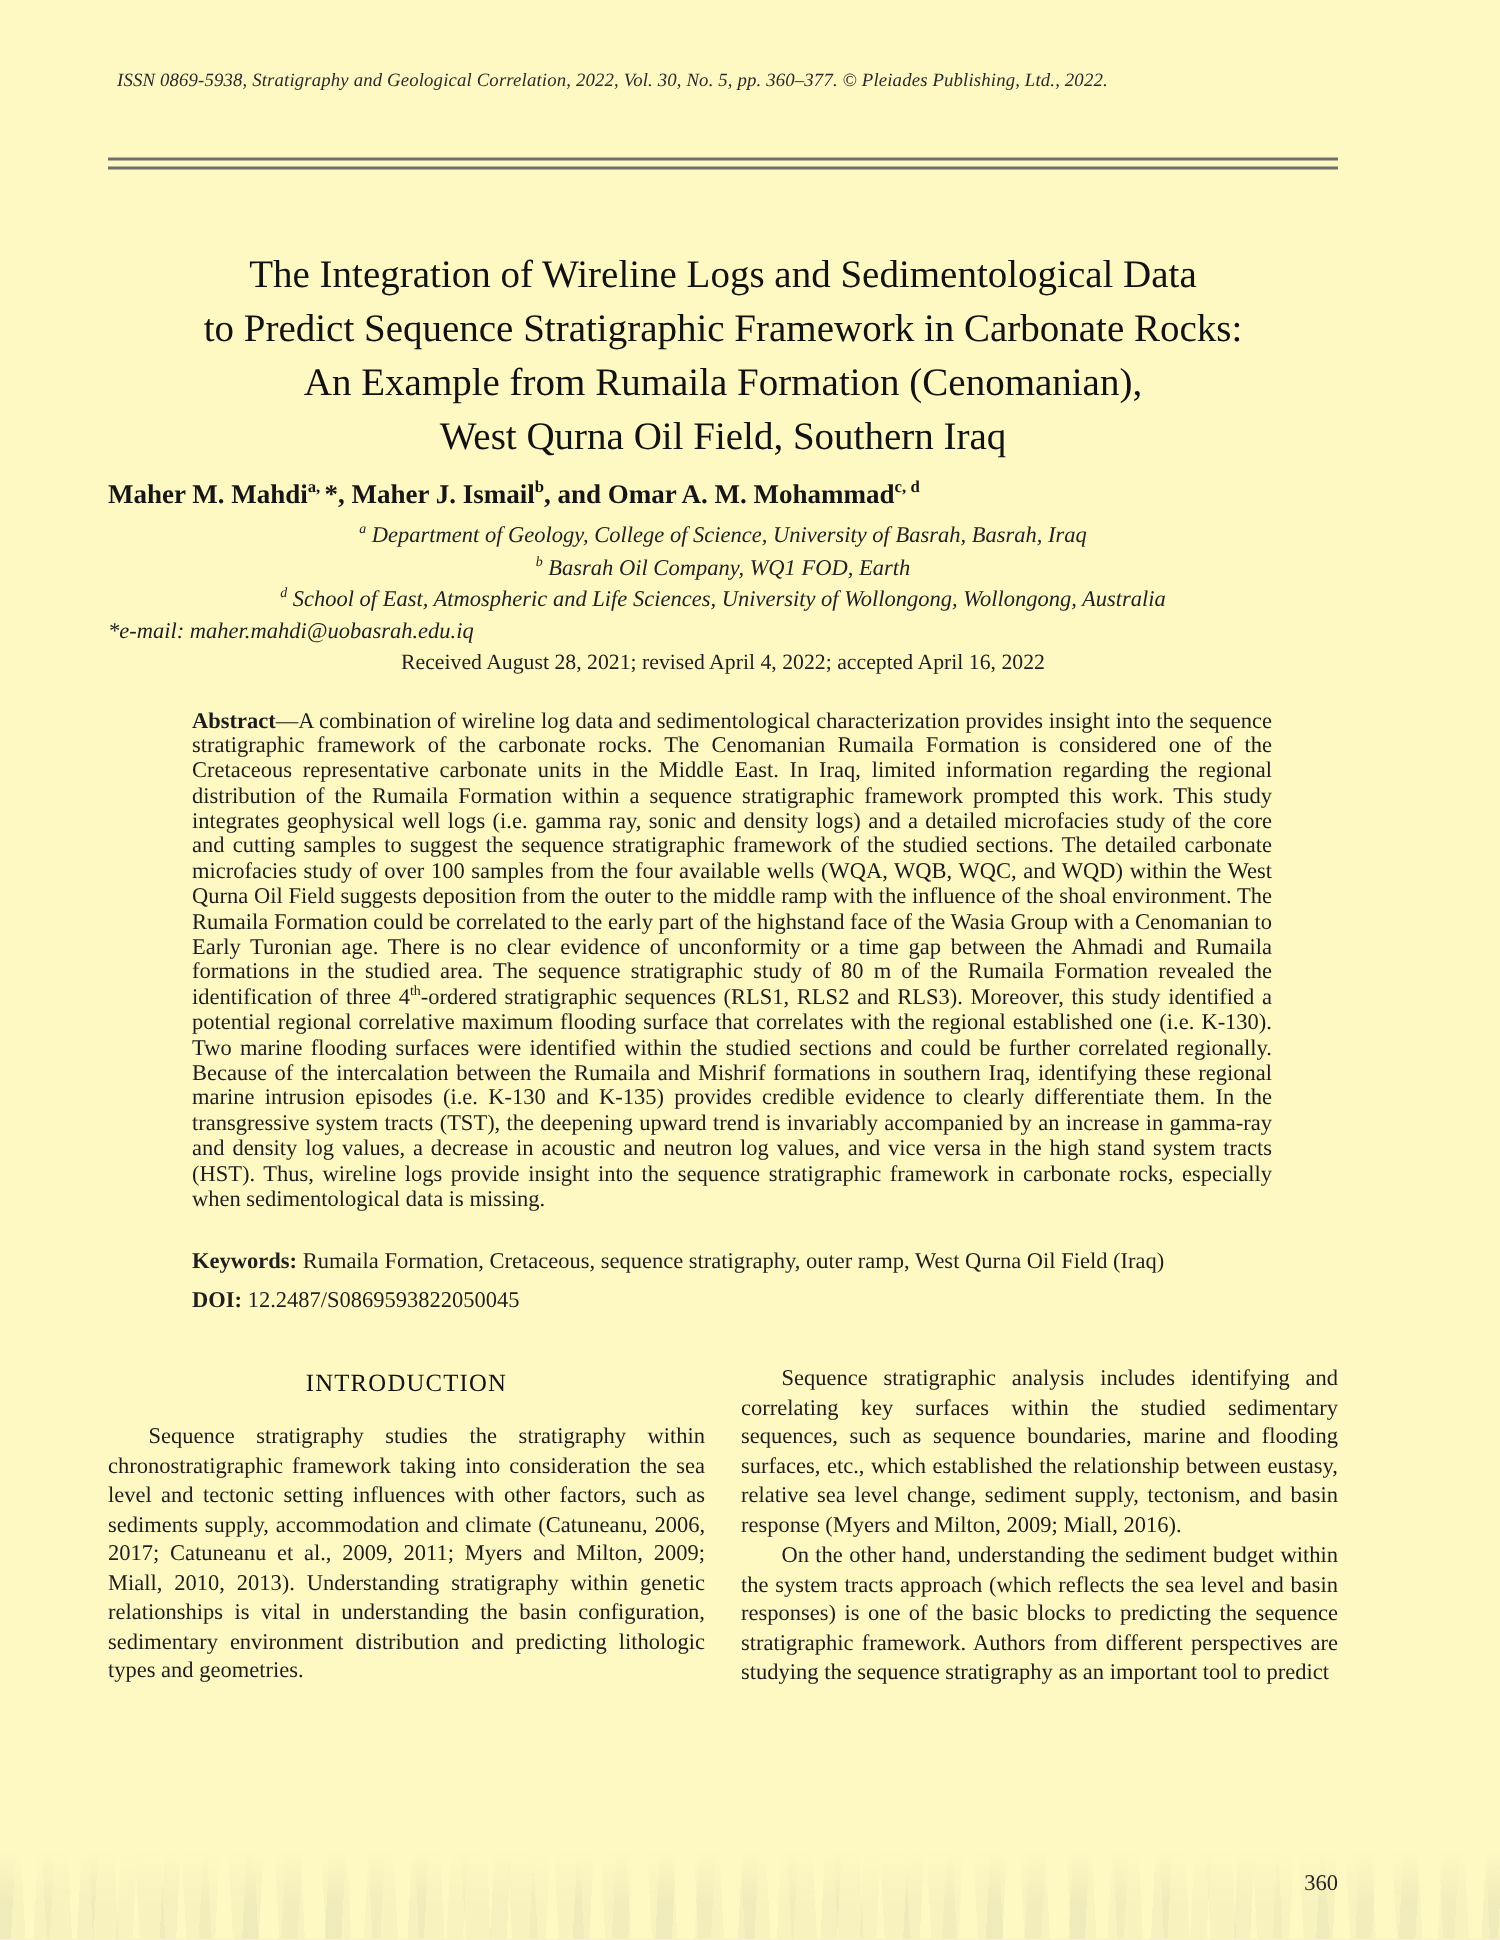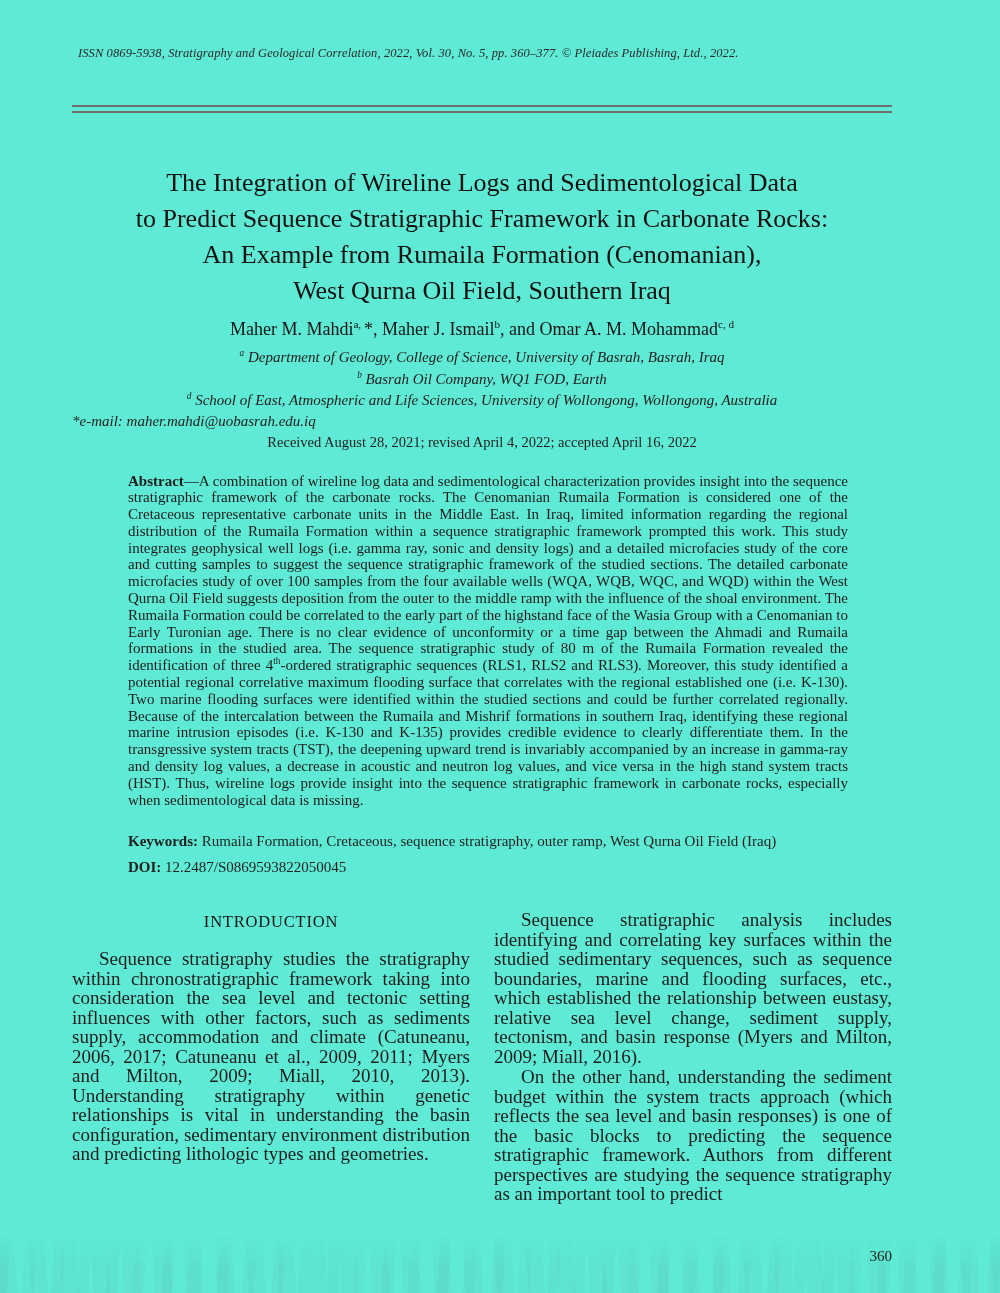--- a/index.html
+++ b/index.html
@@ -1,41 +1,41 @@
 <!DOCTYPE html>
 <html><head>
 <meta charset="utf-8">
 <style>
   * { margin:0; padding:0; box-sizing:border-box; }
   html,body { background:#e9e9e9; }
   .page {
     position:relative; width:1000px; height:1293px;
-    background:#5eead4; overflow:hidden;
+    background:#fef9c3; overflow:hidden;
     font-family:"Liberation Serif","DejaVu Serif",serif;
     color:#1f1f1f;
   }
   .content { position:absolute; left:72px; top:0; width:820px; }
 
   .runhead {
     margin-top:46px; margin-left:6px;
     font-style:italic; font-size:12.5px; color:#2a2a2a;
     white-space:nowrap; letter-spacing:.1px;
   }
   .double-rule {
     margin-top:44px; height:8px;
     border-top:2px solid #6e6e6e; border-bottom:2px solid #6e6e6e;
   }
   .title {
     margin-top:52px; text-align:center;
     font-size:26px; font-weight:400; line-height:36px; color:#121212;
   }
   .title div { white-space:nowrap; }
   .authors {
-    margin-top:10px; text-align:center;
-    font-size:18px; font-weight:400; color:#161616;
+    margin-top:10px; 
+    font-size:18px; font-weight:700; color:#161616;
   }
   sup { font-size:.62em; line-height:0; vertical-align:super; }
   .affils { margin-top:7px; text-align:center; font-style:italic; font-size:15px; line-height:21.5px; color:#222; }
   .email { margin-top:1px; text-align:left; font-style:italic; font-size:15px; }
   .received { margin-top:4px; text-align:center; font-size:14.5px; }
 
   .abstract {
     margin:22px auto 0 56px; width:720px;
     font-size:15px; line-height:16.8px; text-align:justify; color:#1d1d1d;
   }
@@ -43,21 +43,21 @@
   .kw { margin-top:25px; }
   .doi { margin-top:9px; }
 
   .columns { display:flex; gap:24px; margin-top:34px; }
   .col { width:398px; }
   .sect-h {
     text-align:center; font-size:16.5px; font-weight:400;
     letter-spacing:.8px; margin:2px 0 17px; color:#151515;
   }
   .bp {
-    font-size:19px; line-height:19.5px; text-align:justify;
+    font-size:15px; line-height:19.5px; text-align:justify;
     text-indent:27px; color:#1d1d1d;
   }
   .bp + .bp { margin-top:1px; }
 
   .pageno {
     position:absolute; top:1248px; left:72px; width:820px;
     text-align:right; font-size:15px; color:#222;
   }
   .scan-noise {
     position:absolute; left:0; bottom:0; width:1000px; height:72px;

